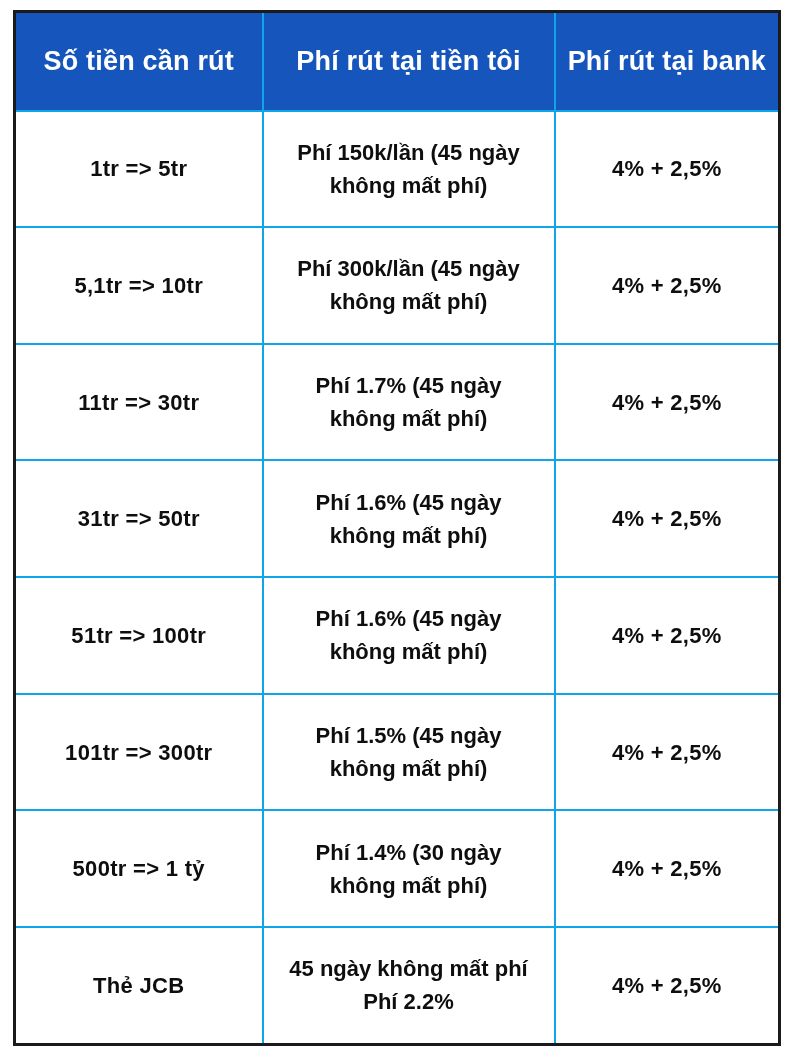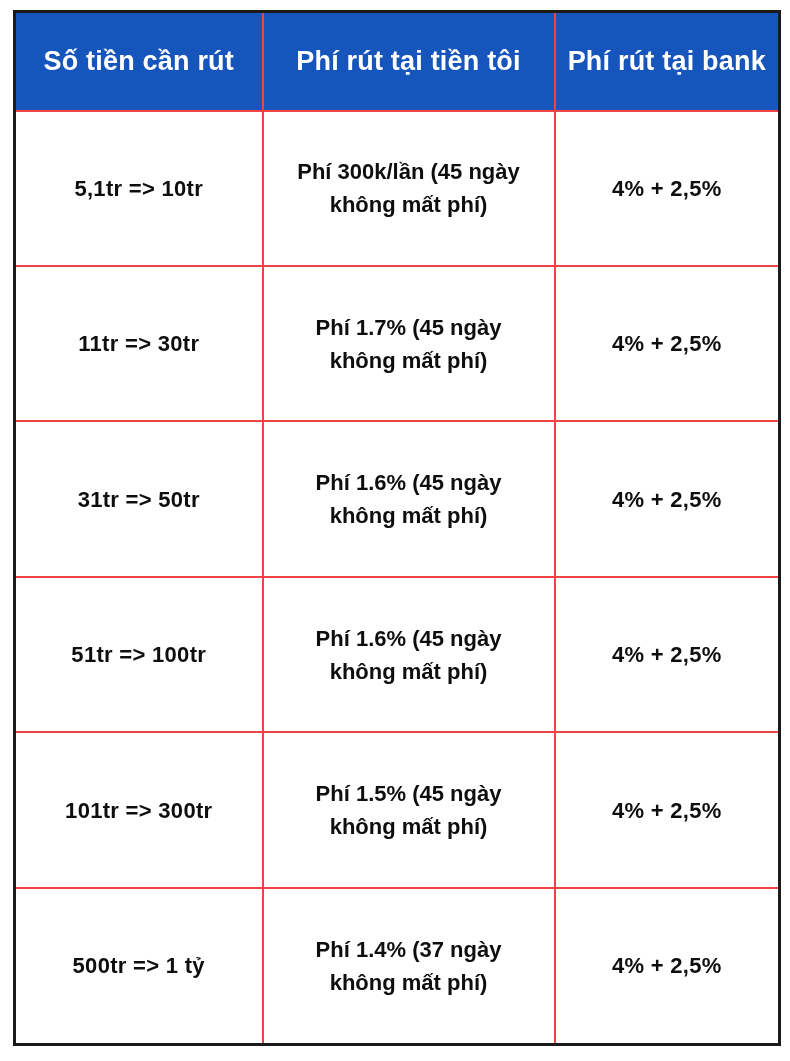--- a/index.html
+++ b/index.html
@@ -17,21 +17,21 @@
   }
   table.fee-table {
     border-collapse: collapse;
     table-layout: fixed;
     width: 765px;
     height: 1036px;
     border: 3px solid #1b1b1b;
   }
   .fee-table th,
   .fee-table td {
-    border: 2px solid #ef4444;
+    border: 2px solid #0ea5e9;
     text-align: center;
     vertical-align: middle;
     box-sizing: border-box;
   }
   .fee-table th {
     background: #1555bc;
     color: #ffffff;
     font-size: 27px;
     font-weight: 700;
     height: 99px;
@@ -69,20 +69,25 @@
     </colgroup>
     <thead>
       <tr>
         <th>Số tiền cần rút</th>
         <th>Phí rút tại tiền tôi</th>
         <th>Phí rút tại bank</th>
       </tr>
     </thead>
     <tbody>
       <tr>
+        <td class="amount-cell">1tr =&gt; 5tr</td>
+        <td class="our-fee-cell">Phí 150k/lần (45 ngày không mất phí)</td>
+        <td class="bank-fee-cell">4% + 2,5%</td>
+      </tr>
+      <tr>
         <td class="amount-cell">5,1tr =&gt; 10tr</td>
         <td class="our-fee-cell">Phí 300k/lần (45 ngày không mất phí)</td>
         <td class="bank-fee-cell">4% + 2,5%</td>
       </tr>
       <tr>
         <td class="amount-cell">11tr =&gt; 30tr</td>
         <td class="our-fee-cell">Phí 1.7% (45 ngày không mất phí)</td>
         <td class="bank-fee-cell">4% + 2,5%</td>
       </tr>
       <tr>
@@ -95,18 +100,24 @@
         <td class="our-fee-cell">Phí 1.6% (45 ngày không mất phí)</td>
         <td class="bank-fee-cell">4% + 2,5%</td>
       </tr>
       <tr>
         <td class="amount-cell">101tr =&gt; 300tr</td>
         <td class="our-fee-cell">Phí 1.5% (45 ngày không mất phí)</td>
         <td class="bank-fee-cell">4% + 2,5%</td>
       </tr>
       <tr>
         <td class="amount-cell">500tr =&gt; 1 tỷ</td>
-        <td class="our-fee-cell">Phí 1.4% (37 ngày không mất phí)</td>
+        <td class="our-fee-cell">Phí 1.4% (30 ngày không mất phí)</td>
+        <td class="bank-fee-cell">4% + 2,5%</td>
+      </tr>
+      <tr>
+        <td class="amount-cell">Thẻ JCB</td>
+        <td class="our-fee-cell">45 ngày không mất phí
+Phí 2.2%</td>
         <td class="bank-fee-cell">4% + 2,5%</td>
       </tr>
     </tbody>
   </table>
 </div>
 
 </body></html>

